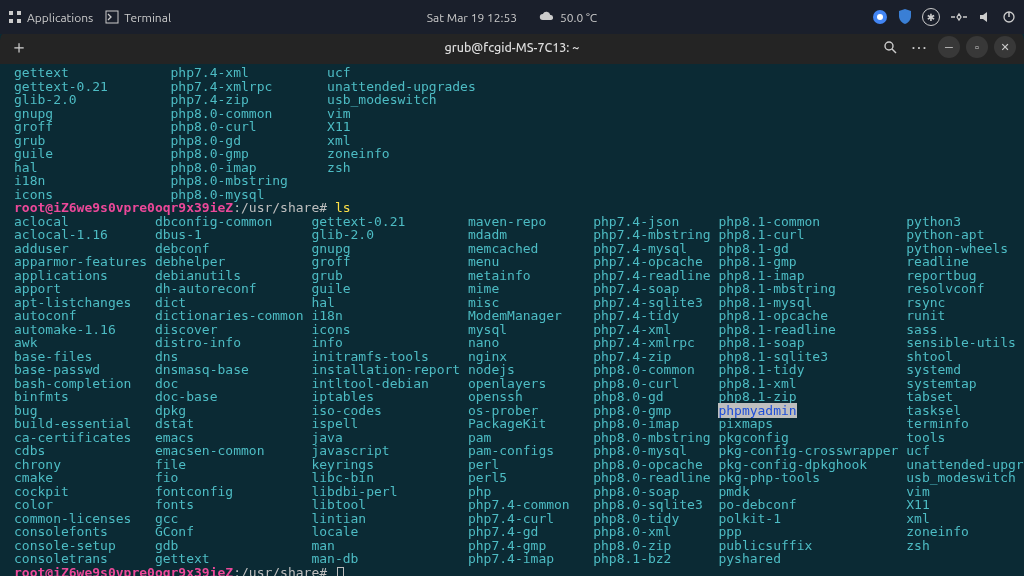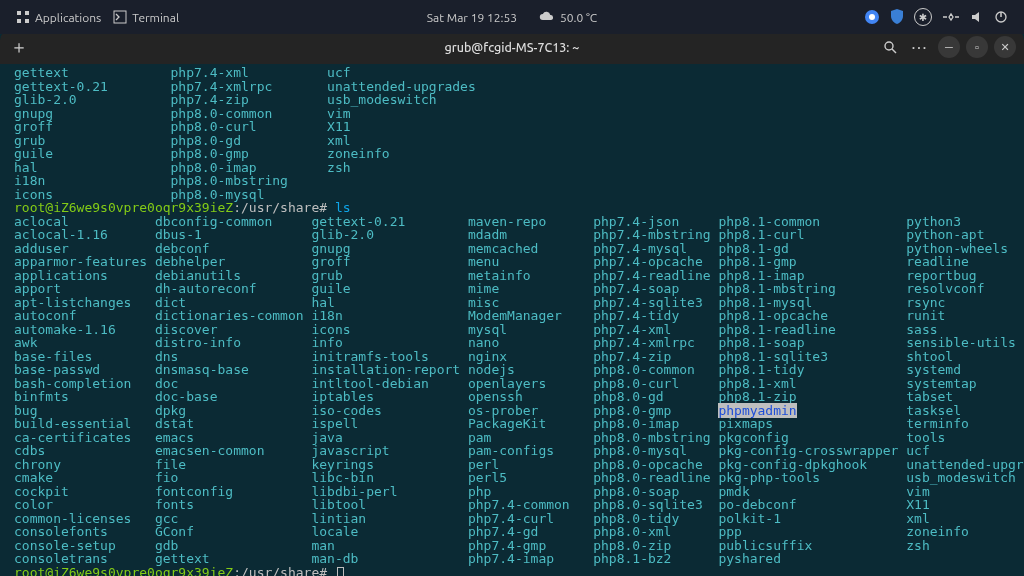--- a/index.html
+++ b/index.html
@@ -16,21 +16,21 @@
   
   .topbar {
     width: 100%;
     height: 34px;
     background: #1a1f2b;
     color: #cccccc;
     font-family: "Ubuntu", sans-serif;
     font-size: 12px;
     display: flex;
     align-items: center;
-    padding: 0 16px;
+    padding: 0 8px;
     position: relative;
     z-index: 3;
   }
   .topbar .left, .topbar .center, .topbar .right { display: flex; align-items: center; gap: 12px; }
   .topbar .center { position: absolute; left: 50%; transform: translateX(-50%); gap: 22px; }
   .topbar .right { margin-left: auto; gap: 10px; }
   .topbar-item { display: flex; align-items: center; gap: 5px; cursor: pointer; }
   .topbar svg { fill: #cccccc; }
   .circle-icon {
     width: 18px; height: 18px; border: 1.5px solid #cccccc; border-radius: 50%;
@@ -83,23 +83,23 @@
   .term {
     flex: 1;
     padding: 2px 4px 4px 14px;
     line-height: 13.5px;
     font-size: 13px;
     white-space: pre;
     color: #4dbcc4;
     overflow: hidden;
   }
   .row { white-space: pre; }
-  .prompt-user { color: #84cc16; }
+  .prompt-user { color: #ec4899; font-weight: bold; }
   .prompt-sep, .prompt-path, .prompt-hash { color: #bfbfbf; }
-  .cmd { color: #0ea5e9; margin-top: 44px; }
+  .cmd { color: #fde047; margin-top: 44px; }
   .hl {
     background: #bfbfbf;
     color: #1d4ed8;
   }
   .cursor {
     display:inline-block;
     width: 7px; height: 13px;
     border: 1px solid #bfbfbf;
     vertical-align: text-bottom;
     margin-left: 2px;

